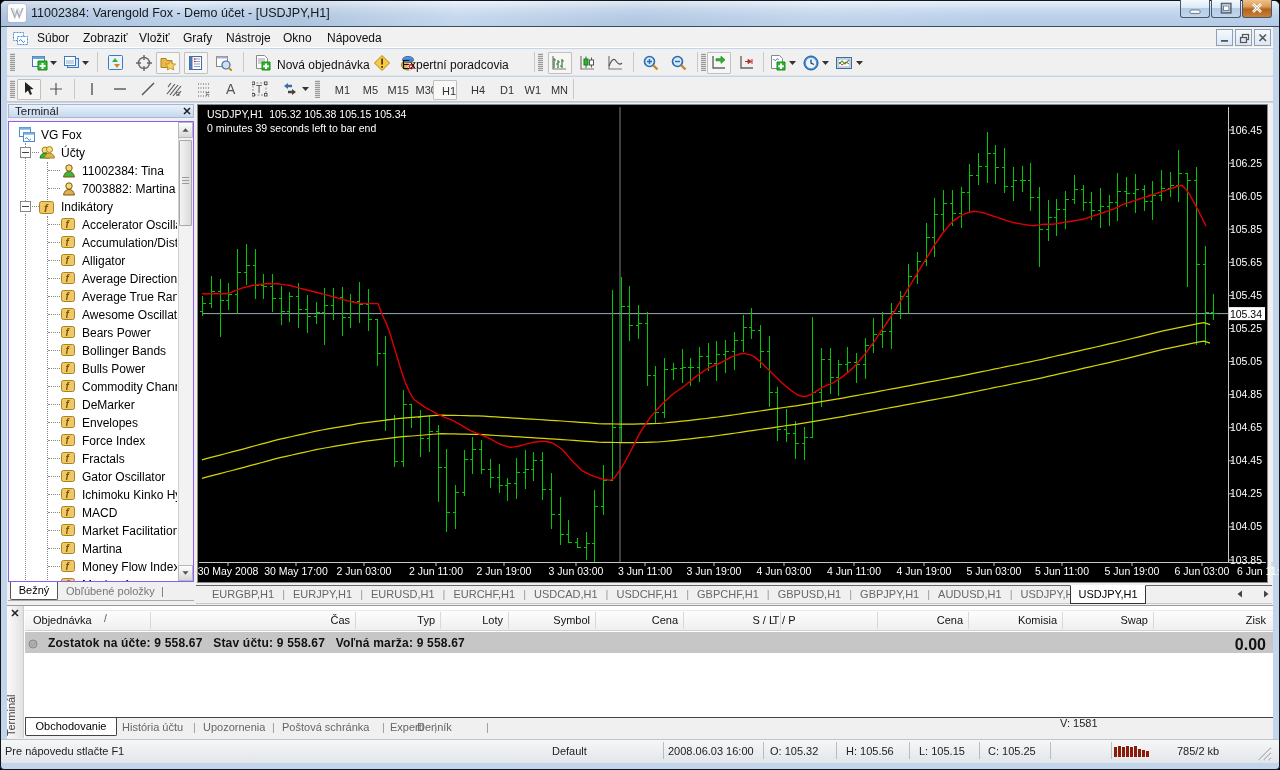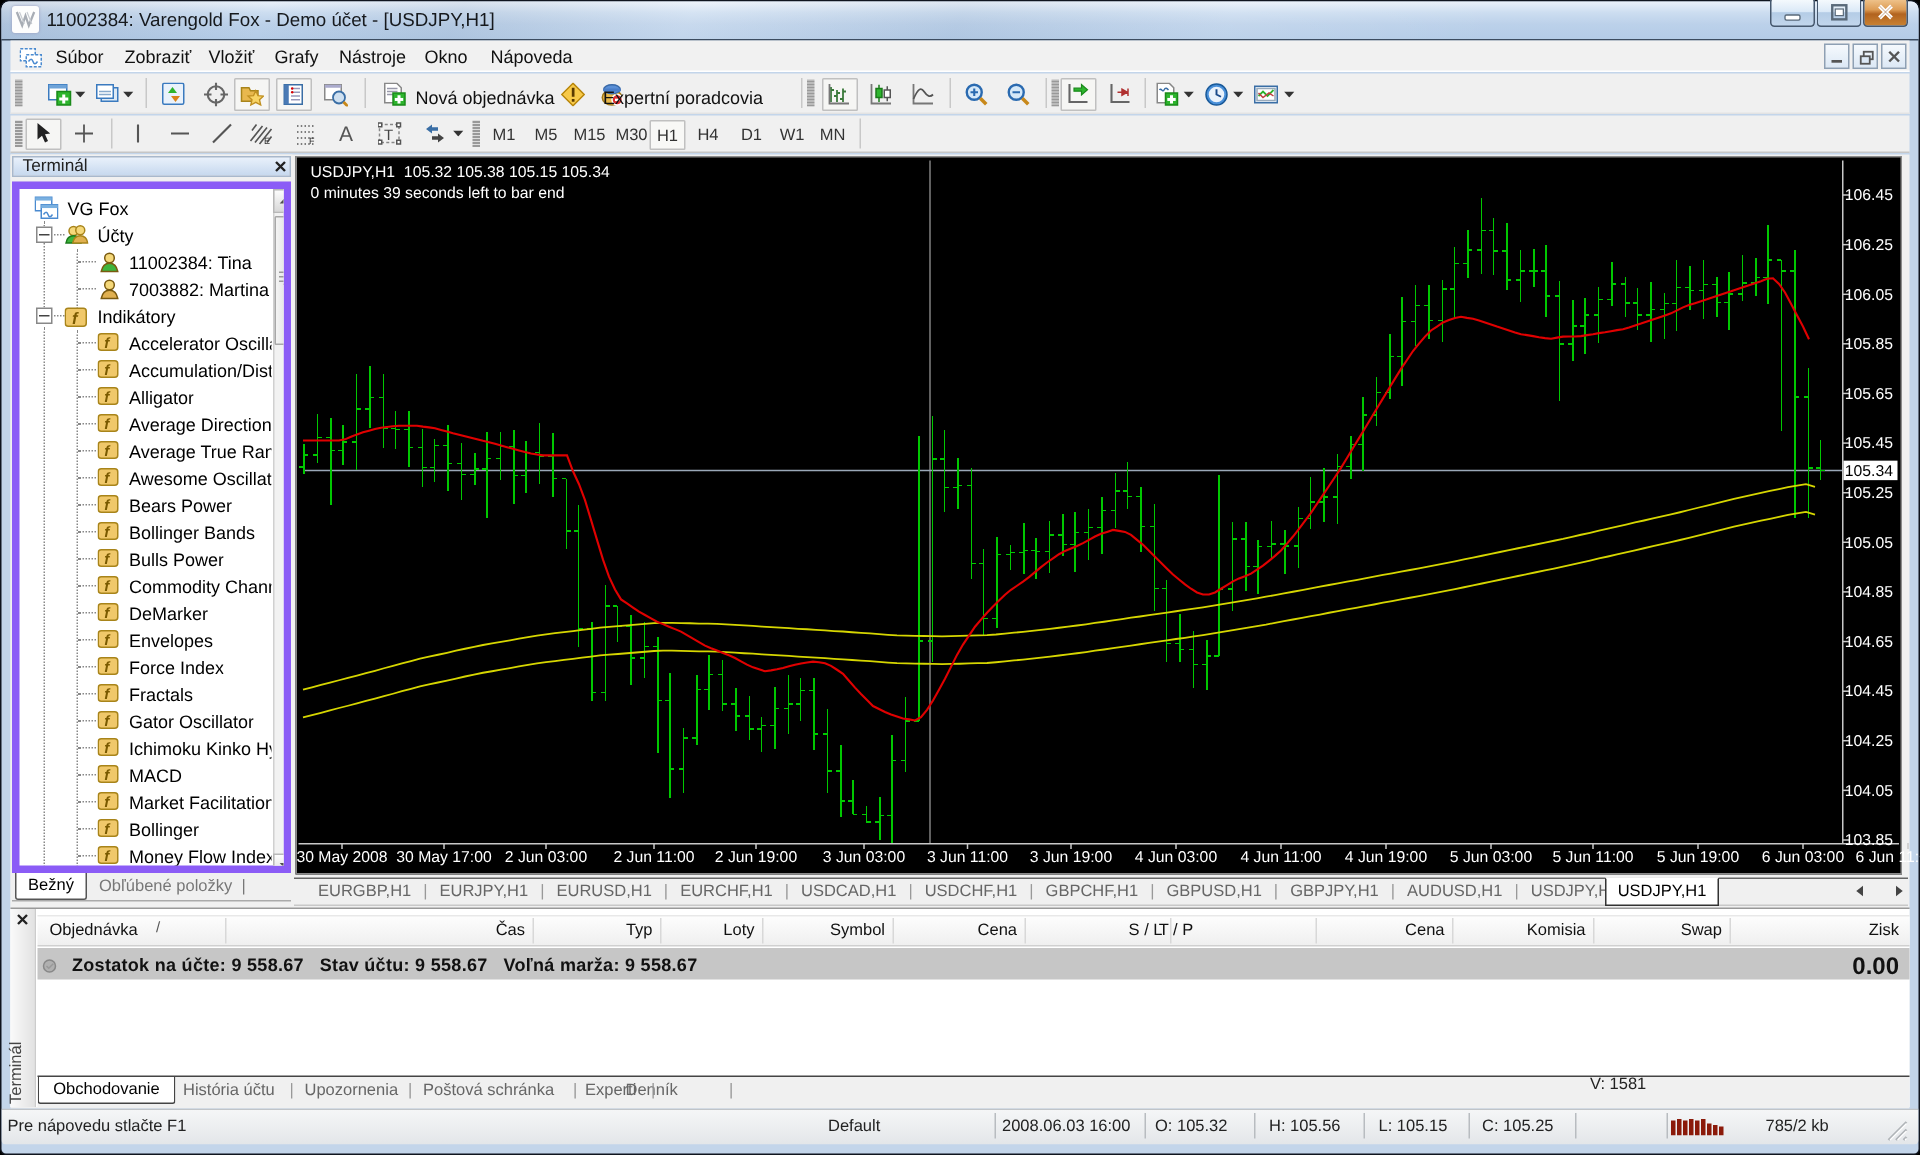--- a/index.html
+++ b/index.html
@@ -8,21 +8,21 @@
  background:linear-gradient(180deg,#eaf1fa 0%,#ccddf0 30%,#bcd1ea 60%,#b4cce7 100%)}
 #title-ic{position:absolute;left:8px;top:4px;width:18px;height:18px;background:#fdfdfd;border-radius:2px;box-shadow:0 0 2px #99b;}
 #titletext{position:absolute;left:31px;top:6px;font-size:12.5px;color:#16191d}
 .capbtn{position:absolute;top:0;height:18px;border:1px solid #46586e;border-top:none}
 #menubar{position:absolute;left:7px;top:27px;right:7px;height:21px;background:#f1f1f1;border-bottom:1px solid #fff}
 #tb1{position:absolute;left:7px;top:49px;right:7px;height:27px;background:#f0f0f0;border-bottom:1px solid #e3e3e3}
 #tb2{position:absolute;left:7px;top:77px;right:7px;height:25px;background:#f0f0f0;border-bottom:1px solid #c6c6c6}
 .grip{position:absolute;top:4px;width:5px;height:18px;background:repeating-linear-gradient(180deg,#ddd 0 1px,#999 1px 2px);border-right:3px solid transparent}
 .tsep{position:absolute;top:3px;width:1px;height:20px;background:#c8c8c8}
 .pressed{background:#f6f6f4;border:1px solid #c0c0c0;border-radius:1px}
-.tf{position:absolute;top:4px;font-size:11px;color:#333;text-align:center}
+.tf{position:absolute;top:4px;font-size:11px;color:#333;text-align:right}
 #navpanel{position:absolute;left:7px;top:103px;width:188px;height:505px;background:#f0f0f0}
 #navtree{position:absolute;left:1px;top:18px;right:2px;bottom:25px;background:#fff;border:1px solid #b4b4b4;overflow:hidden}
 .trow{position:absolute;left:0;font-size:12px;color:#000;white-space:nowrap}
 #chartwin{position:absolute;left:197px;top:104px;width:1071px;height:479px;background:#000;border:1px solid #8a8a8a}
 </style></head><body>
 <div id="win"></div>
 <div class="abs" style="left:7px;top:103px;width:1266px;height:636px;background:#f0f0f0"></div>
 <div id="titlebar"></div>
 <div class="abs" style="left:1px;top:1px;right:1px;height:25px;border-radius:5px 5px 0 0;background:linear-gradient(115deg,rgba(100,120,150,0.16) 0%,rgba(255,255,255,0) 14%,rgba(120,140,165,0.13) 24%,rgba(255,255,255,0.18) 36%,rgba(130,150,175,0.10) 50%,rgba(255,255,255,0.12) 64%,rgba(255,255,255,0) 78%)"></div>
 <svg id="title-ic" viewBox="0 0 18 18">
@@ -258,21 +258,21 @@
 <div class="tf" style="left:488px;width:26px;top:80px;height:20px;line-height:20px;">D1</div>
 <div class="tf" style="left:515px;width:26px;top:80px;height:20px;line-height:20px;">W1</div>
 <div class="tf" style="left:542px;width:26px;top:80px;height:20px;line-height:20px;">MN</div>
 <div class="tsep" style="left:573px;top:79px"></div>
 <div id="navpanel"></div>
 <div class="abs" style="left:8px;top:104px;width:186px;height:14px;background:linear-gradient(180deg,#e9f1fb,#c6d8ee);border:1px solid #a8b8cc;font-size:11.5px;color:#222;padding:0 0 0 6px">Terminál</div>
 <svg class="abs" style="left:183px;top:107px" width="8" height="8" viewBox="0 0 8 8">
     <path d="M1 1 L7 7 M7 1 L1 7" stroke="#222" stroke-width="1.6"></path>
   </svg>
 <div id="navtree" style="left:8px;top:121px;width:186px;height:461px;position:absolute;background:#fff;border:1px solid #b4b4b4"></div>
-<div class="abs" style="left:8px;top:121px;width:186px;height:461px;background:#fff;border:5px solid #8b5cf6;overflow:hidden">
+<div class="abs" style="left:8px;top:121px;width:186px;height:461px;background:#fff;border:1px solid #8b5cf6;overflow:hidden">
     <div class="abs" style="left:0;top:0;width:184px;height:459px">
       <div class="abs" style="left:10px;top:4px;width:16px;height:16px"><svg width="16" height="16" viewBox="0 0 16 16">
           <rect x="0.5" y="1.5" width="11" height="9" fill="#fff" stroke="#4a8ad0"></rect>
           <rect x="0.5" y="1.5" width="11" height="2.2" fill="#7ab0e0"></rect>
           <rect x="4.5" y="6.5" width="11" height="9" fill="#fff" stroke="#4a8ad0"></rect>
           <rect x="4.5" y="6.5" width="11" height="2.2" fill="#7ab0e0"></rect>
           <path d="M6 13 q2 -3 3 0 t3 0" stroke="#4a8ad0" fill="none"></path>
         </svg></div>
       <div class="trow" style="left:32px;top:6px">VG Fox</div>
       <div class="abs" style="left:16px;top:21px;width:1px;height:64px;border-left:1px dotted #888"></div>
@@ -415,21 +415,21 @@
       <svg class="abs" style="left:52px;top:400px" width="16" height="16" viewBox="0 0 16 16">
         <rect x="0.5" y="2.5" width="13" height="11" rx="2" fill="#f0c86a" stroke="#a8841a"></rect>
         <text x="4.5" y="12" font-size="10" font-style="italic" font-weight="bold" fill="#7a5a00">f</text>
       </svg>
       <div class="trow" style="left:73px;top:402px;max-width:95px;overflow:hidden">Market Facilitation</div>
       <div class="abs" style="left:39px;top:426px;width:12px;height:1px;border-top:1px dotted #888"></div>
       <svg class="abs" style="left:52px;top:418px" width="16" height="16" viewBox="0 0 16 16">
         <rect x="0.5" y="2.5" width="13" height="11" rx="2" fill="#f0c86a" stroke="#a8841a"></rect>
         <text x="4.5" y="12" font-size="10" font-style="italic" font-weight="bold" fill="#7a5a00">f</text>
       </svg>
-      <div class="trow" style="left:73px;top:420px;max-width:95px;overflow:hidden">Bollinger</div>
+      <div class="trow" style="left:73px;top:420px;max-width:95px;overflow:hidden">Martina</div>
       <div class="abs" style="left:39px;top:444px;width:12px;height:1px;border-top:1px dotted #888"></div>
       <svg class="abs" style="left:52px;top:436px" width="16" height="16" viewBox="0 0 16 16">
         <rect x="0.5" y="2.5" width="13" height="11" rx="2" fill="#f0c86a" stroke="#a8841a"></rect>
         <text x="4.5" y="12" font-size="10" font-style="italic" font-weight="bold" fill="#7a5a00">f</text>
       </svg>
       <div class="trow" style="left:73px;top:438px;max-width:95px;overflow:hidden">Money Flow Index</div>
       <svg class="abs" style="left:52px;top:454px" width="16" height="16" viewBox="0 0 16 16">
         <rect x="0.5" y="2.5" width="13" height="11" rx="2" fill="#f0c86a" stroke="#a8841a"></rect>
         <text x="4.5" y="12" font-size="10" font-style="italic" font-weight="bold" fill="#7a5a00">f</text>
       </svg>

